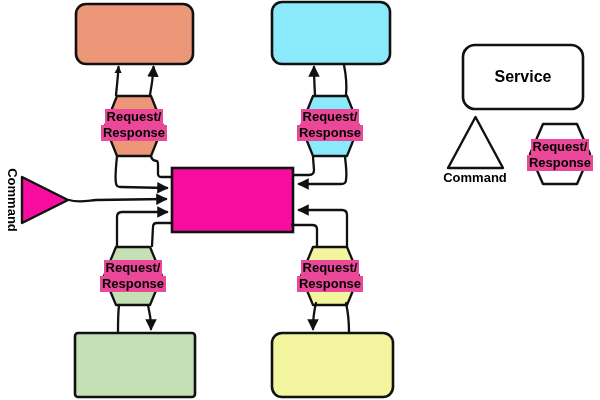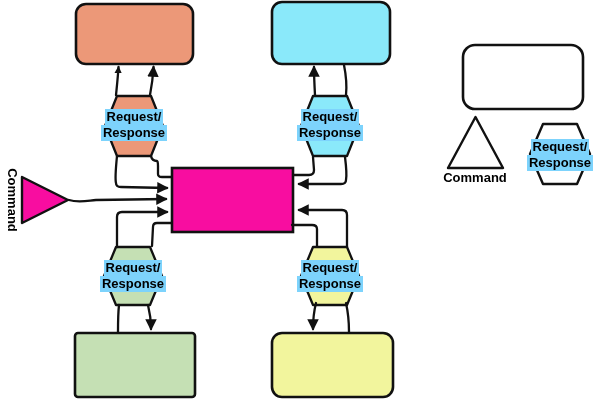--- a/index.html
+++ b/index.html
@@ -6,21 +6,21 @@
   .stage{position:relative;width:600px;height:400px;background:#fff;overflow:hidden;
          font-family:"Liberation Sans",sans-serif;}
   svg{position:absolute;left:0;top:0;}
   .lbl{position:absolute;font-weight:bold;color:#000;}
   .orch-lbl{left:172px;top:168px;width:121px;height:64px;display:flex;
             align-items:center;justify-content:center;font-size:19px;}
   .cmd-lbl{left:12px;top:200px;transform:translate(-50%,-50%) rotate(90deg);
            font-size:13px;white-space:nowrap;}
   .hexlbl{text-align:center;font-size:13px;line-height:16px;width:84px;}
   .hexlbl .ln{height:16px;}
-  .hexlbl .ln span{display:inline-block;background:#7dd3fc;padding:0 2px;}
+  .hexlbl .ln span{display:inline-block;background:#ec4899;padding:0 2px;}
   .legend-title{left:455px;top:8px;width:140px;text-align:center;font-size:21px;}
   .legend-service{left:463px;top:45px;width:120px;height:64px;display:flex;
                   align-items:center;justify-content:center;font-size:16px;}
   .legend-cmd{left:439px;top:170px;width:72px;text-align:center;font-size:13px;}
 </style>
 </head>
 <body>
 
 <div class="stage">
 
@@ -87,19 +87,20 @@
   </div>
   <div class="lbl hexlbl" style="left:91px;top:260px;">
     <div class="ln"><span>Request/</span></div>
     <div class="ln"><span>Response</span></div>
   </div>
   <div class="lbl hexlbl" style="left:288px;top:260px;">
     <div class="ln"><span>Request/</span></div>
     <div class="ln"><span>Response</span></div>
   </div>
 
+  <div class="lbl legend-service">Service</div>
   <div class="lbl legend-cmd">Command</div>
   <div class="lbl hexlbl" style="left:518px;top:139px;">
     <div class="ln"><span>Request/</span></div>
     <div class="ln"><span>Response</span></div>
   </div>
 
 </div>
 
 </body></html>

